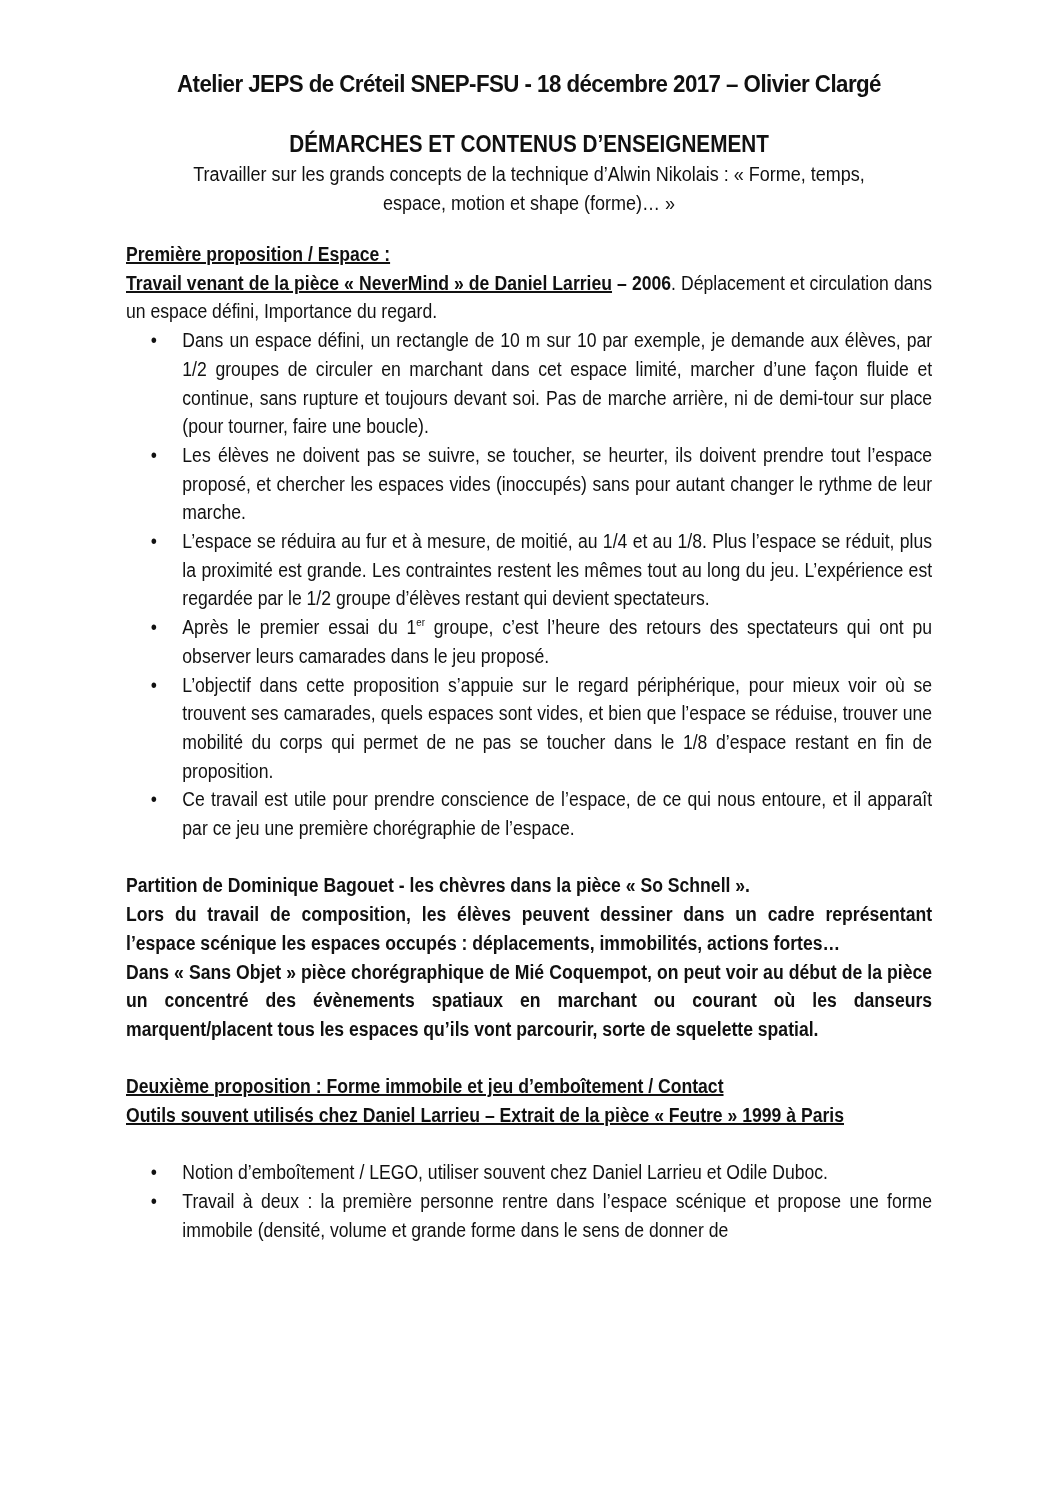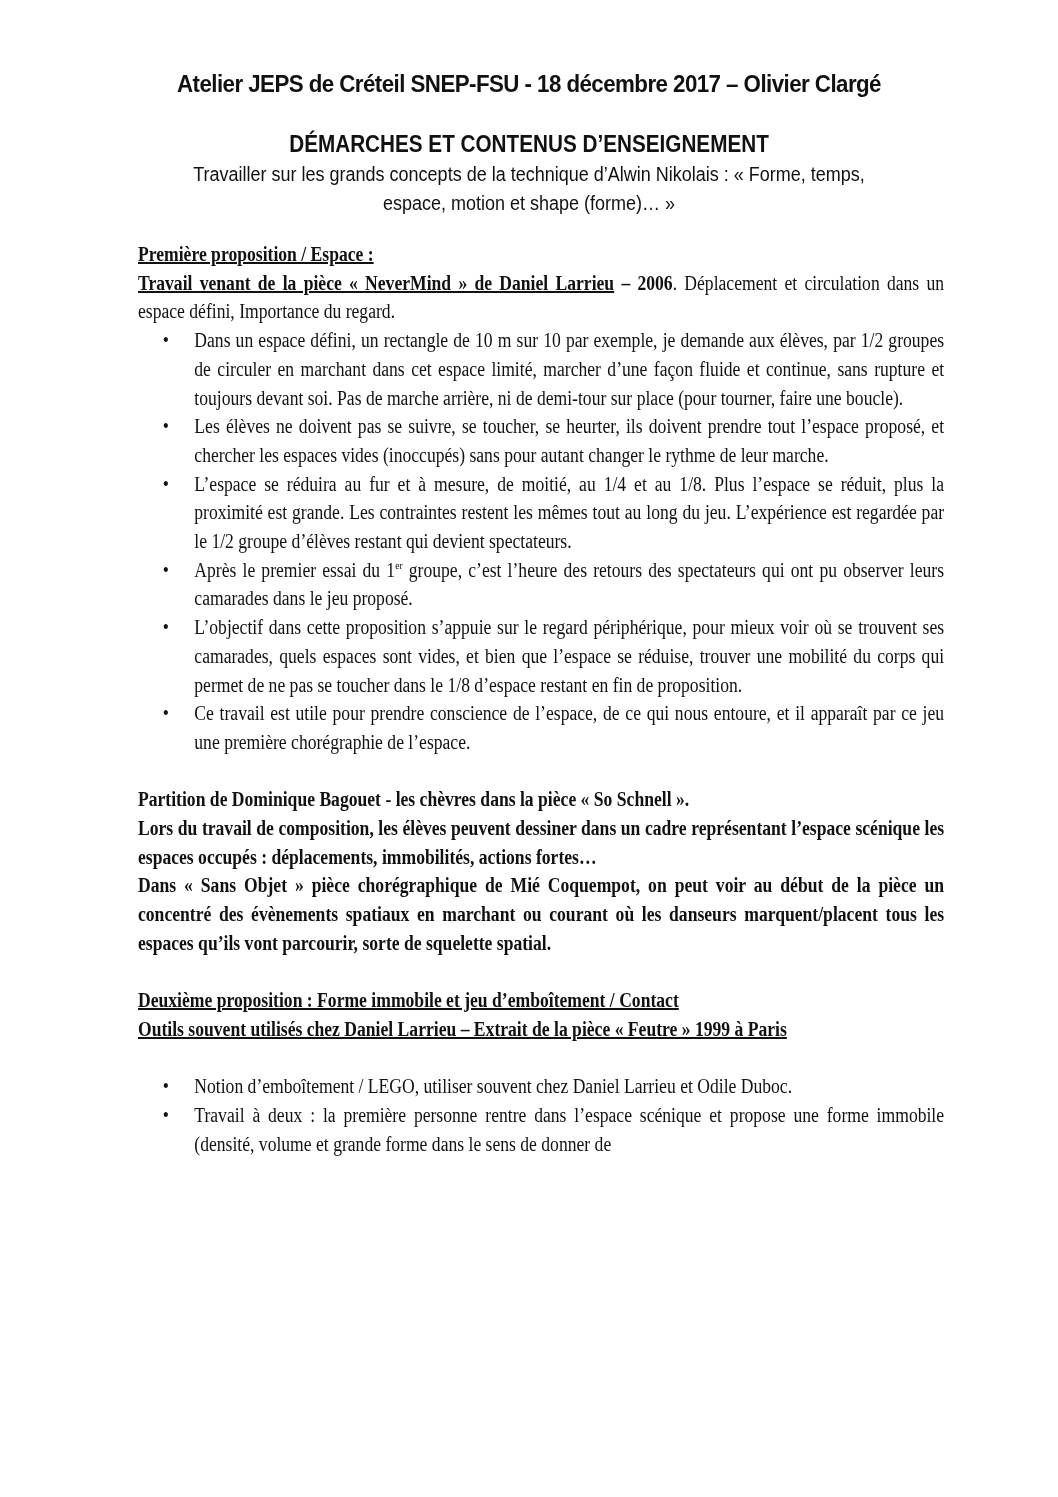--- a/index.html
+++ b/index.html
@@ -5,21 +5,21 @@
   html, body { margin: 0; padding: 0; background: #ffffff; }
   body { width: 1058px; height: 1497px; position: relative; overflow: hidden;
          font-family: "Liberation Sans", sans-serif; color: #111; }
   .page { position: absolute; left: 126px; top: 0; width: 806px; }
   .title { position: absolute; left: 0; width: 806px; top: 70px; text-align: center;
            font-weight: bold; font-size: 24px; letter-spacing: -0.6px; transform: scaleX(0.93); transform-origin: center; }
   .heading { position: absolute; left: 0; width: 806px; top: 131px; text-align: center;
              font-weight: bold; font-size: 23px; transform: scaleX(0.9); }
   .subtitle { position: absolute; left: 0; width: 806px; top: 160px; text-align: center;
               font-size: 20px; line-height: 29px; transform: scaleX(0.9); }
-  .body { position: absolute; left: 12px; top: 240px; width: 806px; font-size: 20px; line-height: 28.7px; font-family: Liberation Serif, serif; }
+  .body { position: absolute; left: 0; top: 240px; width: 806px; font-size: 20px; line-height: 28.7px; }
   .body p { margin: 0; text-align: justify; }
   .sx { display: block; transform: scaleX(0.88); transform-origin: left top; width: 916px; }
   .u { text-decoration: underline; font-weight: bold; }
   .b { font-weight: bold; }
   ul { margin: 0; padding: 0; list-style: none; }
   li { position: relative; padding-left: 64px; text-align: justify; }
   li .dot { position: absolute; left: 28px; top: 0; }
   sup { font-size: 11px; vertical-align: top; line-height: 18px; }
   .gap { height: 28.7px; }
 </style>

